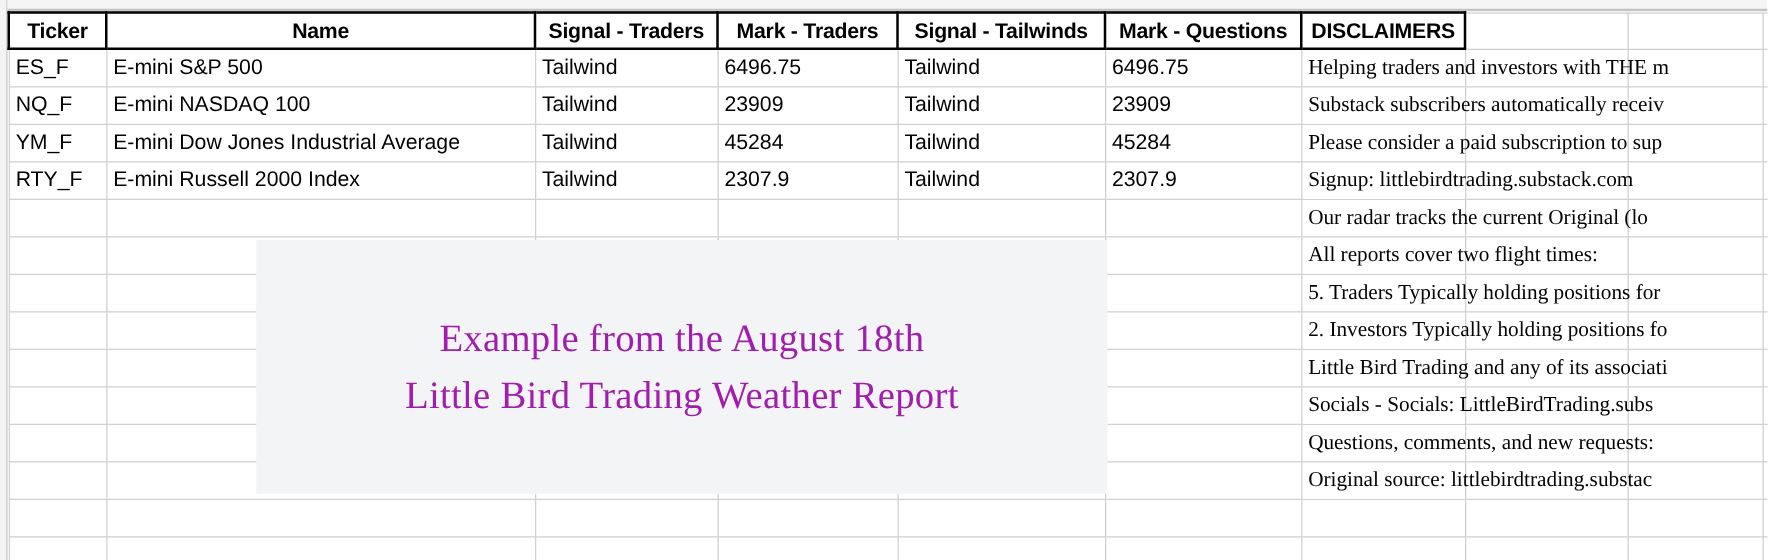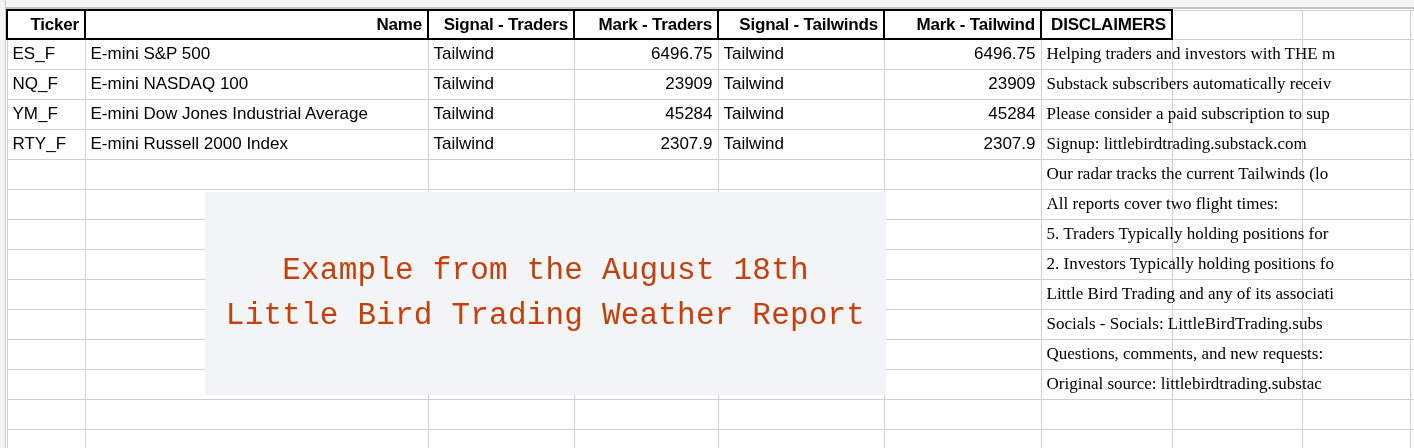--- a/index.html
+++ b/index.html
@@ -61,34 +61,34 @@
     white-space: nowrap;
     overflow: visible;
     vertical-align: middle;
     background: #ffffff;
     box-sizing: border-box;
   }
 
   
   tr.header-row td {
     font-weight: bold;
-    text-align: right;
+    text-align: center;
     border-top: 2px solid #000000;
     border-bottom: 2px solid #000000;
     border-left: 2px solid #000000;
     border-right: 2px solid #000000;
     height: 29px;
     letter-spacing: -0.2px;
   }
   tr.header-row td.blank-head {
     border: 1px solid #d0d0d0;
     font-weight: normal;
   }
 
-  td.num { text-align: right; }
+  td.num { text-align: left; }
   td.lefttext { text-align: left; }
 
   
   td.overflow {
     position: relative;
     overflow: visible;
   }
   td.overflow .spill {
     position: absolute;
     left: 5px;
@@ -107,24 +107,24 @@
     width: 681px;
     height: 203px;
     background: #f3f4f5;
     z-index: 20;
     display: flex;
     align-items: center;
     justify-content: center;
     text-align: center;
   }
   .overlay .ov-text {
-    color: #c2410c;
+    color: #a21caf;
     font-size: 31px;
     line-height: 1.45;
-    font-family: Liberation Mono, monospace;
+    font-family: Liberation Serif, serif;
     letter-spacing: 0.2px;
   }
   .overlay .ov-line { display: block; }
 </style>
 </head>
 <body>
 
 <div class="sheet">
 
   <div class="gutter"></div>
@@ -143,21 +143,21 @@
       <col style="width:108px">
       <col style="width:29px">
     </colgroup>
     <tbody id="grid-body">
         <tr class="header-row">
           <td>Ticker</td>
           <td>Name</td>
           <td>Signal - Traders</td>
           <td>Mark - Traders</td>
           <td>Signal - Tailwinds</td>
-          <td>Mark - Tailwind</td>
+          <td>Mark - Questions</td>
           <td>DISCLAIMERS</td>
           <td class="blank-head"></td>
           <td class="blank-head"></td>
           <td class="blank-head"></td>
         </tr>
         <tr>
           <td class="lefttext">ES_F</td>
           <td class="lefttext">E-mini S&amp;P 500</td>
           <td class="lefttext">Tailwind</td>
           <td class="num">6496.75</td>
@@ -213,21 +213,21 @@
           <td></td>
         </tr>
         <tr>
           <td class="lefttext"></td>
           <td class="lefttext"></td>
           <td class="lefttext"></td>
           <td class="num"></td>
           <td class="lefttext"></td>
           <td class="num"></td>
           <td class="overflow lefttext">
-            <span class="spill">Our radar tracks the current Tailwinds (lo</span>
+            <span class="spill">Our radar tracks the current Original (lo</span>
           </td>
           <td></td>
           <td></td>
           <td></td>
         </tr>
         <tr>
           <td class="lefttext"></td>
           <td class="lefttext"></td>
           <td class="lefttext"></td>
           <td class="num"></td>

